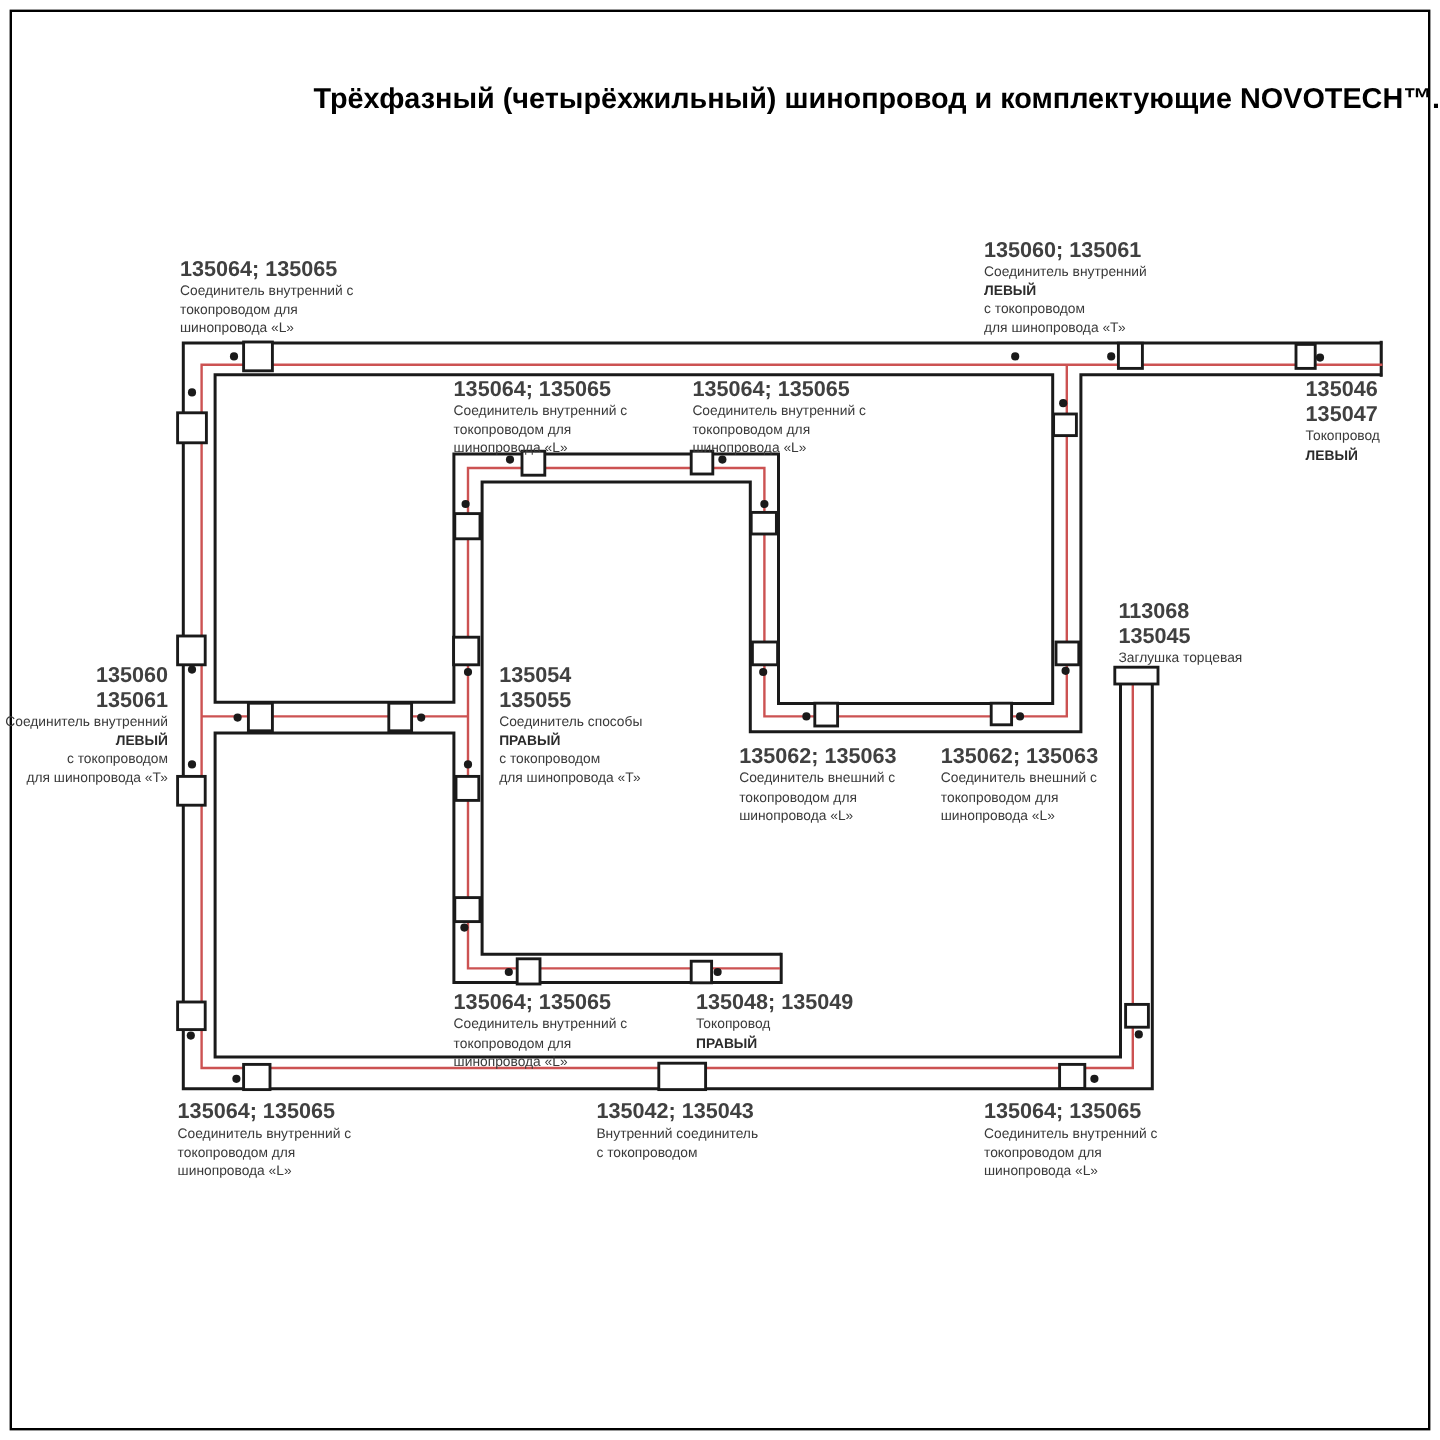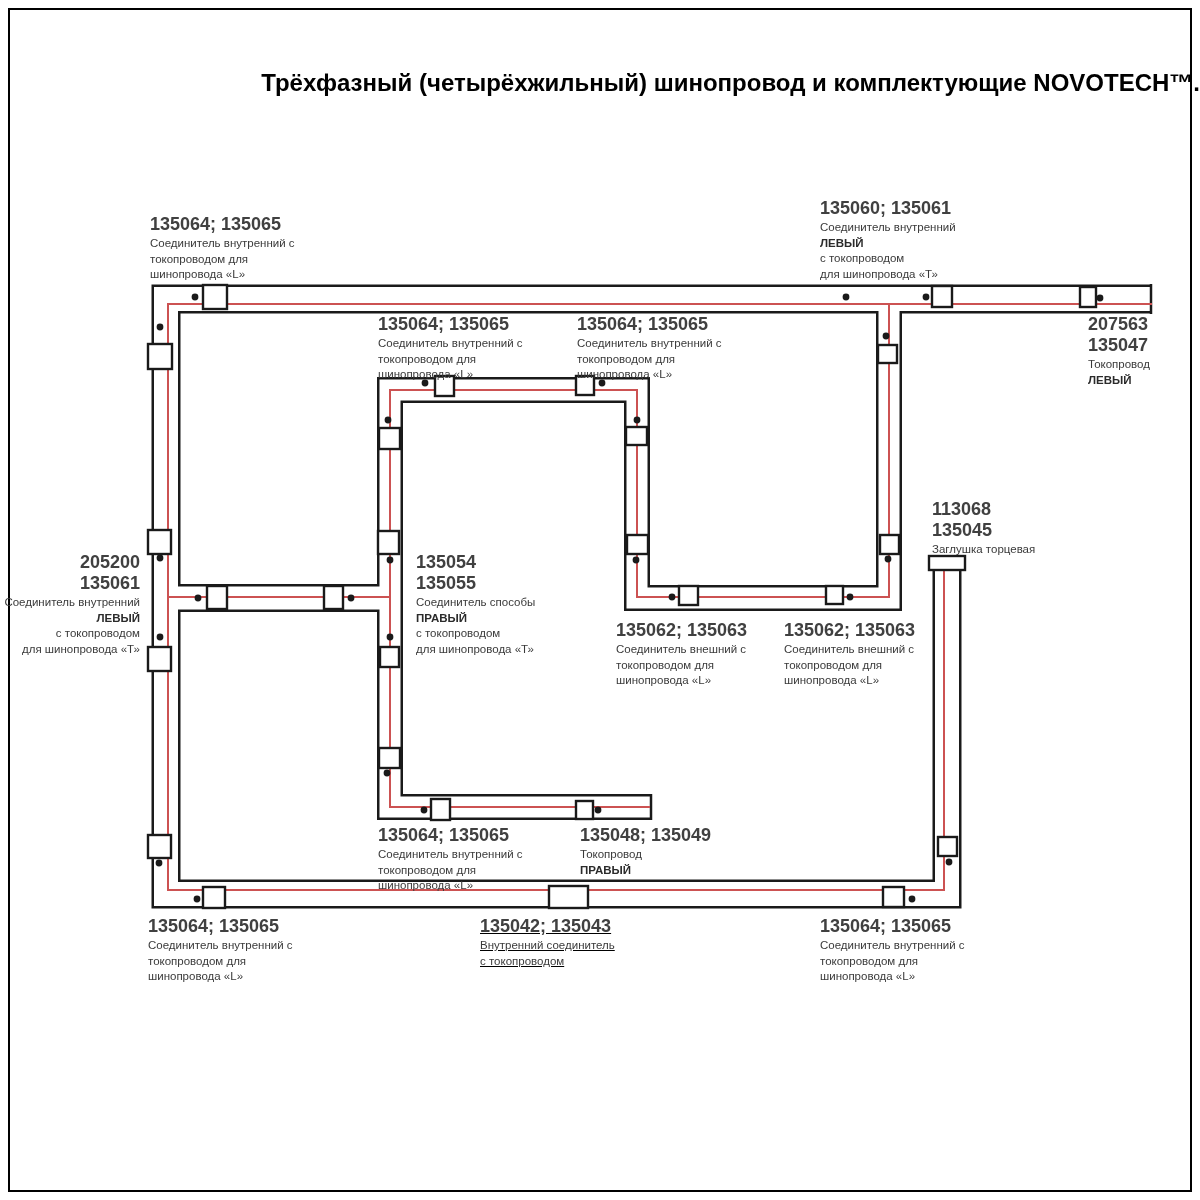--- a/index.html
+++ b/index.html
@@ -102,39 +102,39 @@
         <div class="desc">шинопровода «L»</div>
       </div>
       <div class="label" style="top: 198px; left: 820px;">
         <div class="num">135060; 135061</div>
         <div class="desc">Соединитель внутренний</div>
         <div class="desc b">ЛЕВЫЙ</div>
         <div class="desc">с токопроводом</div>
         <div class="desc">для шинопровода «Т»</div>
       </div>
       <div class="label" style="top: 314px; left: 1088px;">
-        <div class="num">207563</div>
+        <div class="num">135046</div>
         <div class="num">135047</div>
         <div class="desc">Токопровод</div>
         <div class="desc b">ЛЕВЫЙ</div>
       </div>
       <div class="label" style="top: 314px; left: 378px;">
         <div class="num">135064; 135065</div>
         <div class="desc">Соединитель внутренний с</div>
         <div class="desc">токопроводом для</div>
         <div class="desc">шинопровода «L»</div>
       </div>
       <div class="label" style="top: 314px; left: 577px;">
         <div class="num">135064; 135065</div>
         <div class="desc">Соединитель внутренний с</div>
         <div class="desc">токопроводом для</div>
         <div class="desc">шинопровода «L»</div>
       </div>
       <div class="label right" style="top: 552px; right: 1060px;">
-        <div class="num">205200</div>
+        <div class="num">135060</div>
         <div class="num">135061</div>
         <div class="desc">Соединитель внутренний</div>
         <div class="desc b">ЛЕВЫЙ</div>
         <div class="desc">с токопроводом</div>
         <div class="desc">для шинопровода «Т»</div>
       </div>
       <div class="label" style="top: 552px; left: 416px;">
         <div class="num">135054</div>
         <div class="num">135055</div>
         <div class="desc">Соединитель способы</div>
@@ -169,21 +169,21 @@
         <div class="num">135048; 135049</div>
         <div class="desc">Токопровод</div>
         <div class="desc b">ПРАВЫЙ</div>
       </div>
       <div class="label" style="top: 916px; left: 148px;">
         <div class="num">135064; 135065</div>
         <div class="desc">Соединитель внутренний с</div>
         <div class="desc">токопроводом для</div>
         <div class="desc">шинопровода «L»</div>
       </div>
-      <div class="label" style="top: 916px; left: 480px; text-decoration: underline;">
+      <div class="label" style="top: 916px; left: 497px;">
         <div class="num">135042; 135043</div>
         <div class="desc">Внутренний соединитель</div>
         <div class="desc">с токопроводом</div>
       </div>
       <div class="label" style="top: 916px; left: 820px;">
         <div class="num">135064; 135065</div>
         <div class="desc">Соединитель внутренний с</div>
         <div class="desc">токопроводом для</div>
         <div class="desc">шинопровода «L»</div>
       </div>

